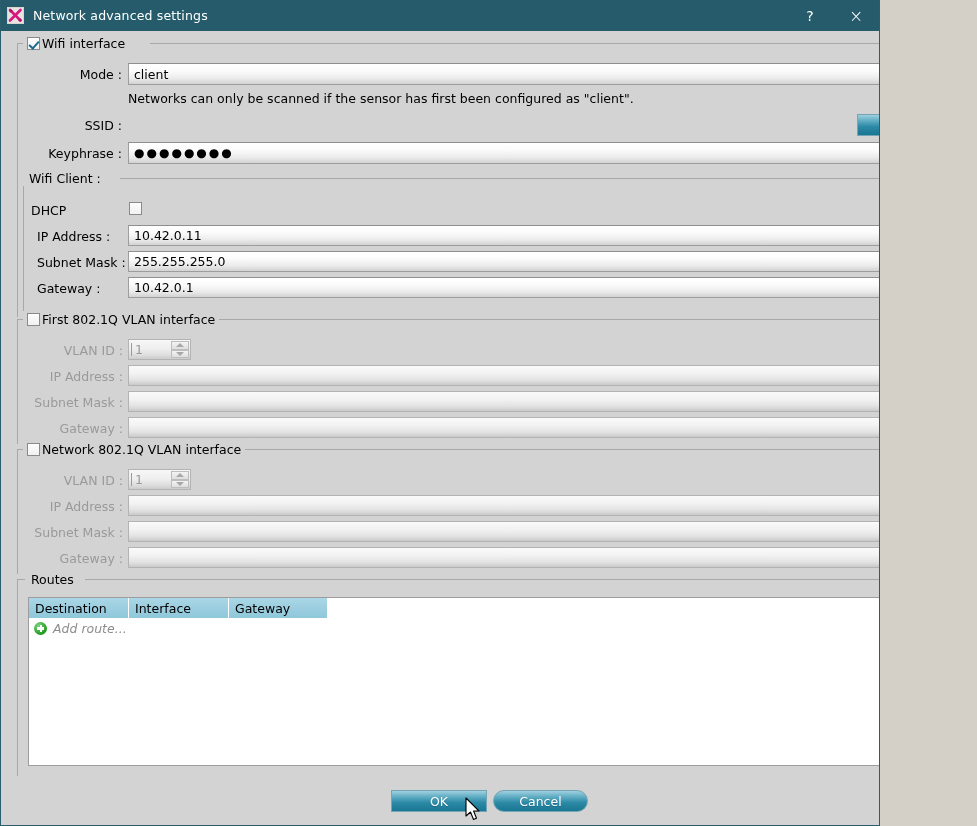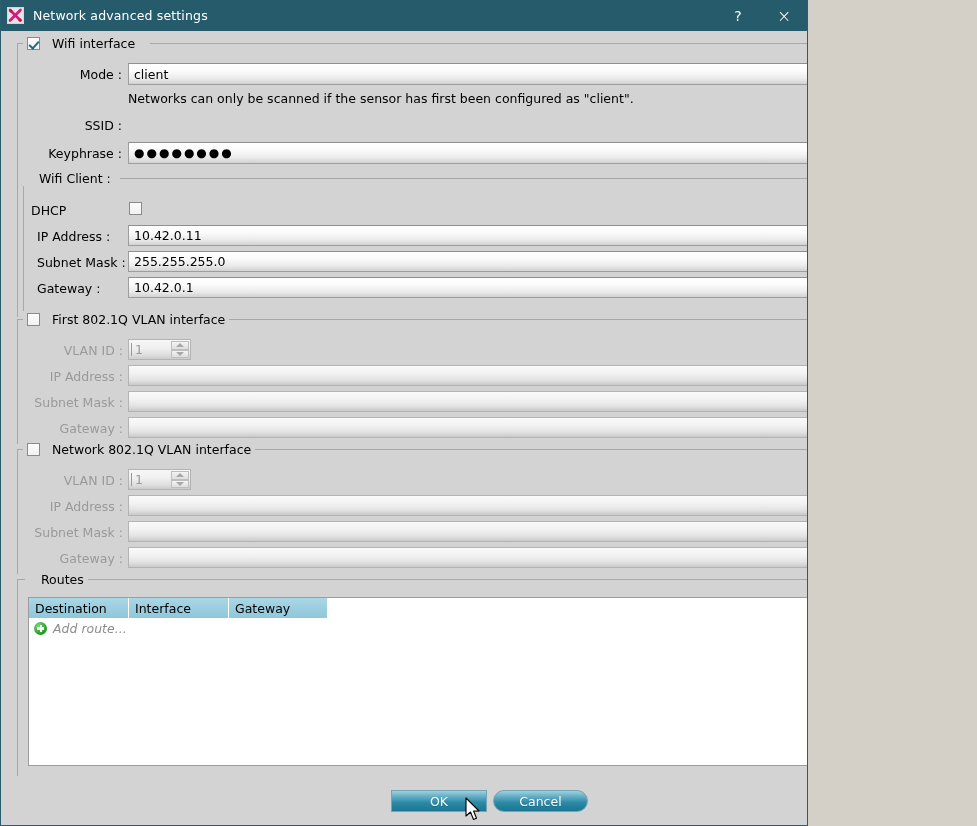--- a/index.html
+++ b/index.html
@@ -7,21 +7,21 @@
     padding: 0;
     background: #d4d0c8;
   }
   body {
     font-family: "DejaVu Sans", "Liberation Sans", sans-serif;
     font-size: 12px;
     color: #000;
   }
   #window {
     position: relative;
-    width: 808px;
+    width: 880px;
     height: 826px;
     box-sizing: border-box;
     background: #a16207;
     border: 1px solid #2b5e6d;
     border-top: none;
     overflow: hidden;
   }
 
   
   #titlebar {
@@ -92,21 +92,21 @@
     display: flex;
     align-items: center;
     background: #d3d3d3;
     padding: 0 4px;
     white-space: nowrap;
     height: 16px;
   }
   .grp-legend .legend-label {
     font-size: 12.5px;
     color: #000;
-    padding-left: 12px;
+    padding-left: 2px;
     text-align: center;
   }
 
   
   .cb {
     width: 13px; height: 13px;
     box-sizing: border-box;
     background: linear-gradient(to bottom, #fdfdfd, #f1f1f1);
     border: 1px solid #8a8a8a;
     position: relative;

